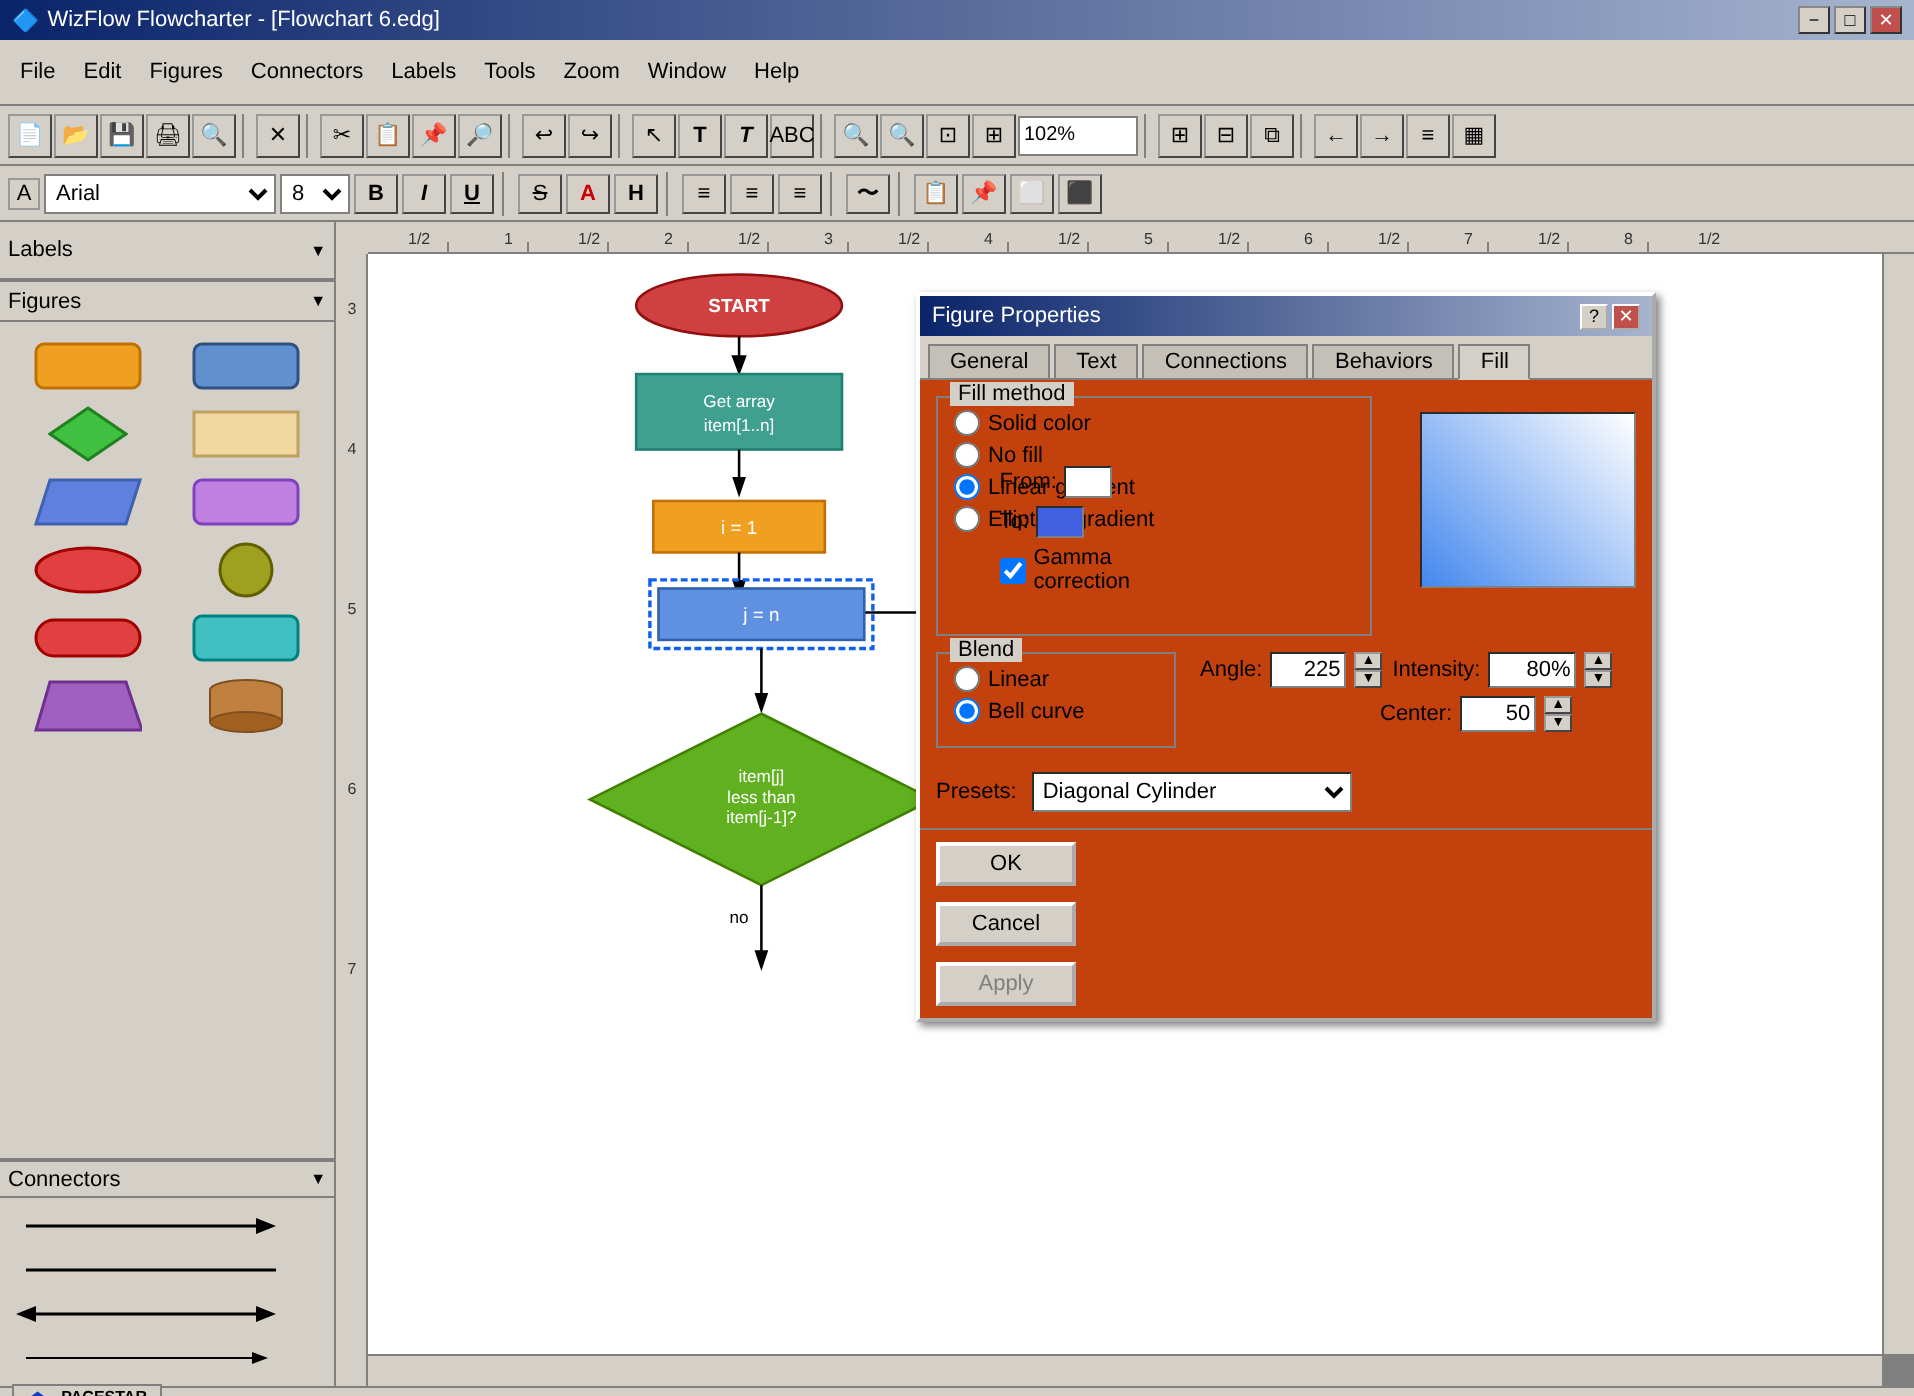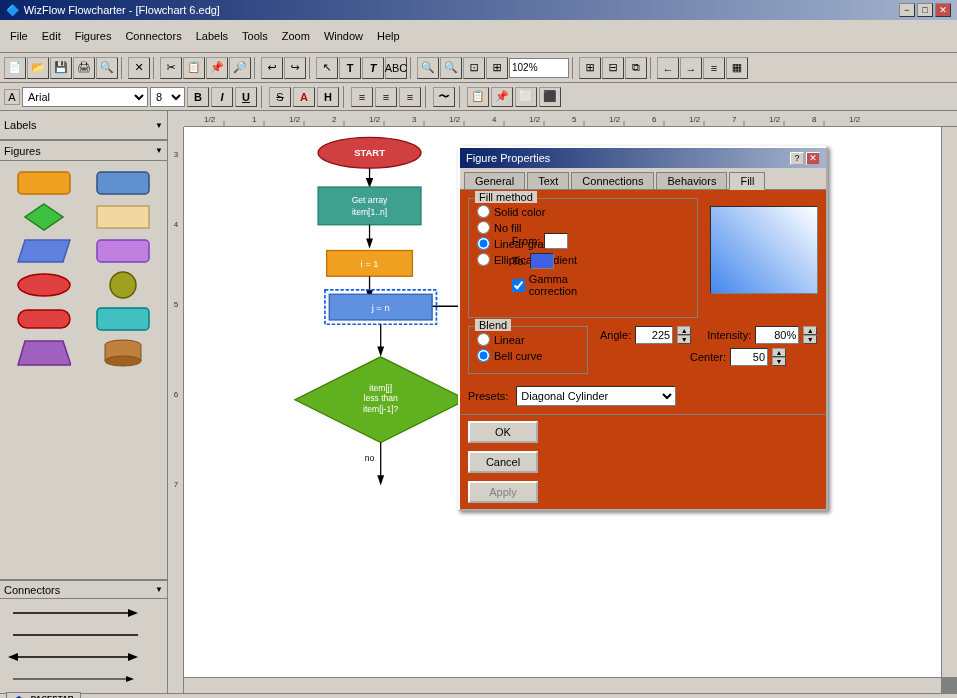--- a/index.html
+++ b/index.html
@@ -63,21 +63,21 @@
     #format-bar {
       background: #d4d0c8;
       border-bottom: 1px solid #808080;
       display: flex;
       align-items: center;
       padding: 2px 4px;
       height: 28px;
       gap: 2px;
     }
     .font-preview { width: 16px; height: 16px; background: #d4d0c8; border: 1px solid #999; display: flex; align-items: center; justify-content: center; }
-    .font-select { width: 126px; height: 20px; font-size: 11px; border: 1px solid #808080; background: white; padding: 1px; }
+    .font-select { width: 116px; height: 20px; font-size: 11px; border: 1px solid #808080; background: white; padding: 1px; }
     .size-select { width: 35px; height: 20px; font-size: 11px; border: 1px solid #808080; background: white; padding: 1px; }
     .fmt-btn {
       width: 22px; height: 20px; background: #d4d0c8; border: 1px outset #999;
       display: flex; align-items: center; justify-content: center;
       cursor: pointer; font-size: 11px; font-weight: bold;
     }
 
     
     #main {
       display: flex;
@@ -662,21 +662,21 @@
         <div class="dialog-tabs">
           <div class="dialog-tab">General</div>
           <div class="dialog-tab">Text</div>
           <div class="dialog-tab">Connections</div>
           <div class="dialog-tab">Behaviors</div>
           <div class="dialog-tab active">Fill</div>
         </div>
 
         <div class="dialog-content">
 
-          <div style="display:flex; gap:12px; position:relative;">
+          <div style="display:flex; gap:24px; position:relative;">
             <div style="flex:1;">
               <div class="group-box" style="min-height:120px;">
                 <span class="group-label">Fill method</span>
                 <div class="radio-item">
                   <input type="radio" name="fillmethod" style="">
                   <label>Solid color</label>
                 </div>
                 <div class="radio-item">
                   <input type="radio" name="fillmethod" style="">
                   <label>No fill</label>
@@ -727,21 +727,21 @@
             </div>
 
             <div style="flex:1;">
               <div class="param-row">
                 <span>Angle:</span>
                 <input class="spin-input" type="text" value="225" style="">
                 <div class="spin-btn-group">
                   <div class="spin-btn">▲</div>
                   <div class="spin-btn">▼</div>
                 </div>
-                <span style="margin-left:12px;">Intensity:</span>
+                <span style="margin-left:1px;">Intensity:</span>
                 <input class="spin-input" type="text" value="80%" style="width: 44px;">
                 <div class="spin-btn-group">
                   <div class="spin-btn">▲</div>
                   <div class="spin-btn">▼</div>
                 </div>
               </div>
               <div class="param-row" style="margin-top:4px; margin-left:90px;">
                 <span>Center:</span>
                 <input class="spin-input" type="text" value="50" style="">
                 <div class="spin-btn-group">

